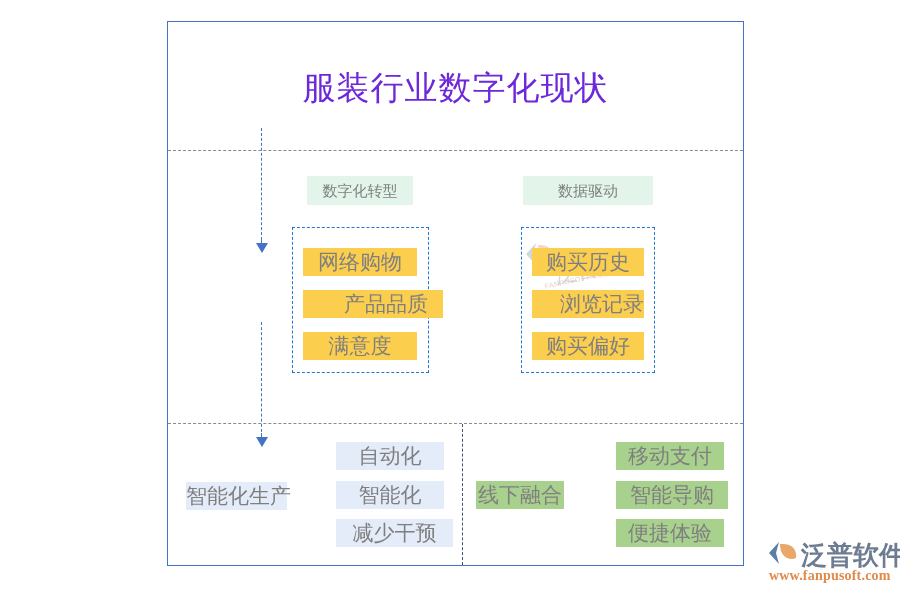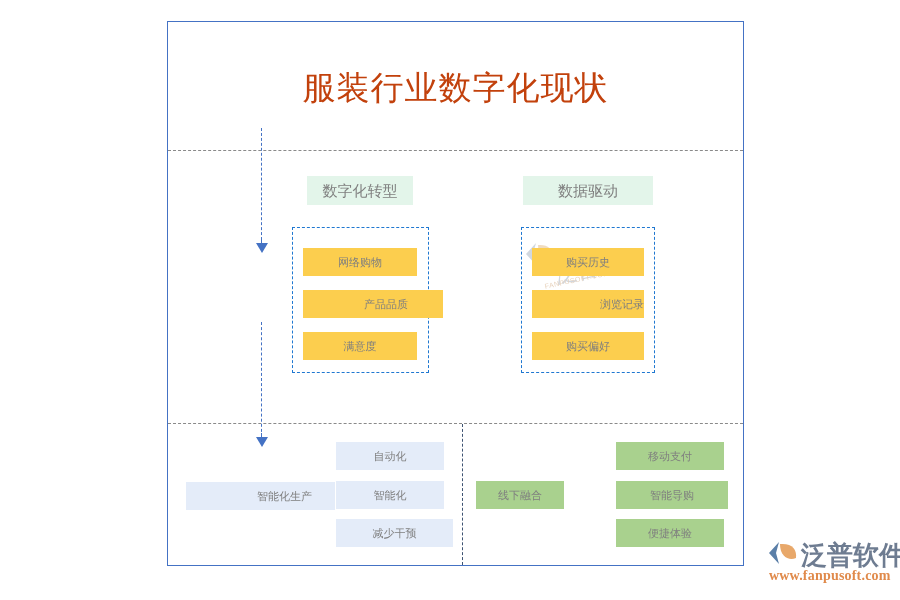--- a/index.html
+++ b/index.html
@@ -30,21 +30,21 @@
   
   .title {
     position: absolute;
     left: 180px;
     top: 66px;
     width: 551px;
     text-align: center;
     font-family: "Liberation Serif", "DejaVu Serif", serif;
     font-size: 33px;
     letter-spacing: 1px;
-    color: #c2410c;
+    color: #6d28d9;
     white-space: nowrap;
   }
 
   
   .hdivider {
     position: absolute;
     left: 168px;
     width: 575px;
     height: 0;
     border-top: 1.6px dashed #8a8a8a;
@@ -114,39 +114,39 @@
   }
   .group-box.g1 { left: 292px; top: 227px; width: 137px; height: 146px; }
   .group-box.g2 { left: 521px; top: 227px; width: 134px; height: 146px; }
 
   
   .chip {
     position: absolute;
     height: 28px;
     line-height: 28px;
     text-align: center;
-    font-size: 11px;
+    font-size: 21px;
     color: #7F7F7F;
     white-space: nowrap;
   }
   .chip.yellow { background: #FCCE4E; }
   .chip.blue   { background: #E4ECF9; }
   .chip.green  { background: #A9D18E; }
 
   
   .y1 { left: 303px; top: 248px; width: 114px; }
   .y2 { left: 303px; top: 290px; width: 114px; padding-left: 26px; }
   .y3 { left: 303px; top: 332px; width: 114px; }
   
   .y4 { left: 532px; top: 248px; width: 112px; }
   .y5 { left: 532px; top: 290px; width: 112px; text-align: right; }
   .y6 { left: 532px; top: 332px; width: 112px; }
 
   
-  .b0 { left: 186px; top: 482px; width: 101px; padding-left: 48px; }
+  .b0 { left: 186px; top: 482px; width: 101px; }
   
   .b1 { left: 336px; top: 442px; width: 108px; }
   .b2 { left: 336px; top: 481px; width: 108px; }
   .b3 { left: 336px; top: 519px; width: 117px; }
   
   .g0 { left: 476px; top: 481px; width: 88px; }
   
   .gc1 { left: 616px; top: 442px; width: 108px; }
   .gc2 { left: 616px; top: 481px; width: 112px; }
   .gc3 { left: 616px; top: 519px; width: 108px; }

